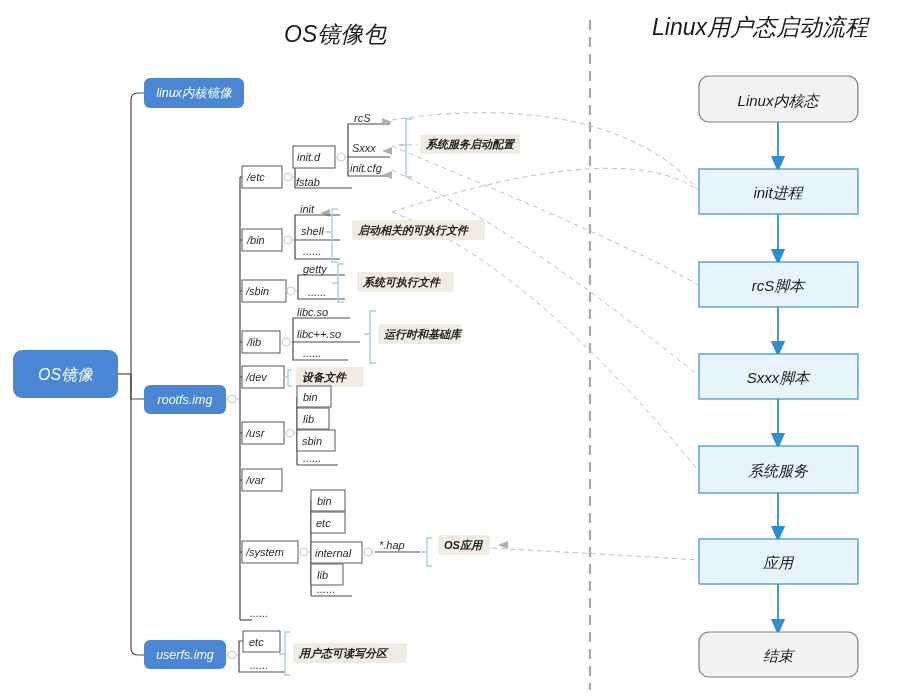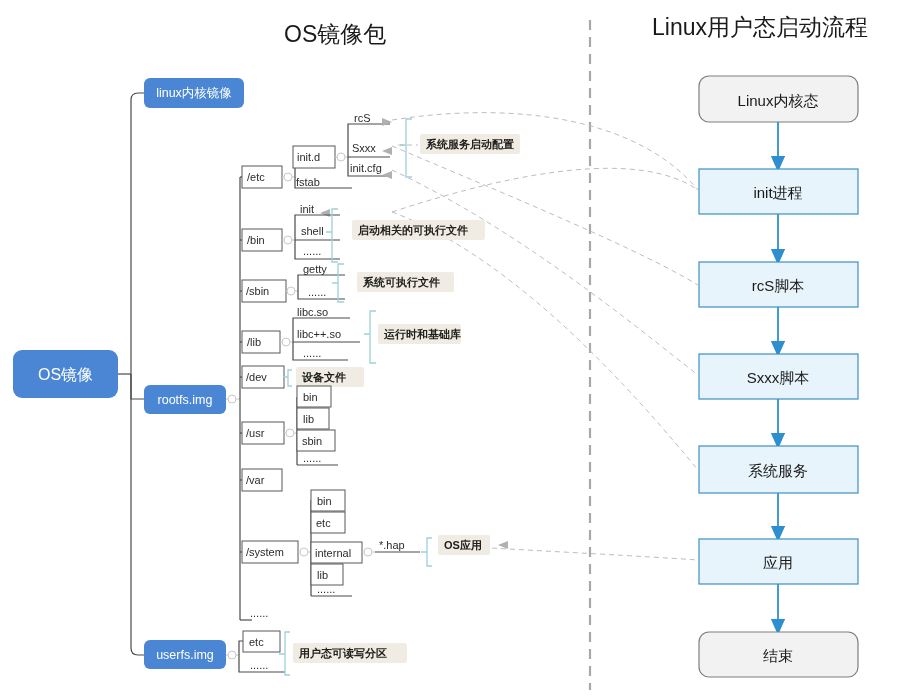--- a/index.html
+++ b/index.html
@@ -1,21 +1,21 @@
 <!DOCTYPE html>
 <html><head>
 <meta charset="utf-8">
 <style>
   html,body{margin:0;padding:0;}
   body{
     width:922px;height:697px;background:#ffffff;
     font-family:"Liberation Sans","DejaVu Sans",sans-serif;
     overflow:hidden;position:relative;
   }
-  #stage{position:absolute;left:0;top:0;width:922px;height:529px;}
+  #stage{position:absolute;left:0;top:0;width:922px;height:529px;font-style:italic;}
   svg{position:absolute;left:0;top:0;width:922px;height:697px;}
   .ttl{font-size:23px;fill:#1a1a1a;font-family:"Liberation Sans","DejaVu Sans",sans-serif;}
   .blue-box-txt{font-size:12.5px;fill:#ffffff;}
   .blue-box-txt.big{font-size:16px;}
   .node-txt{font-size:11px;fill:#2b2b2b;}
   .flow-txt{font-size:15px;fill:#1a1a1a;}
   .lbl-txt{font-size:11px;fill:#20201d;font-weight:bold;}
   .nodebox{fill:#ffffff;stroke:#595959;stroke-width:1;}
   .tree-line{stroke:#4a4a4a;stroke-width:1.2;fill:none;}
   .brace{stroke:#9fd0da;stroke-width:1.3;fill:none;}

